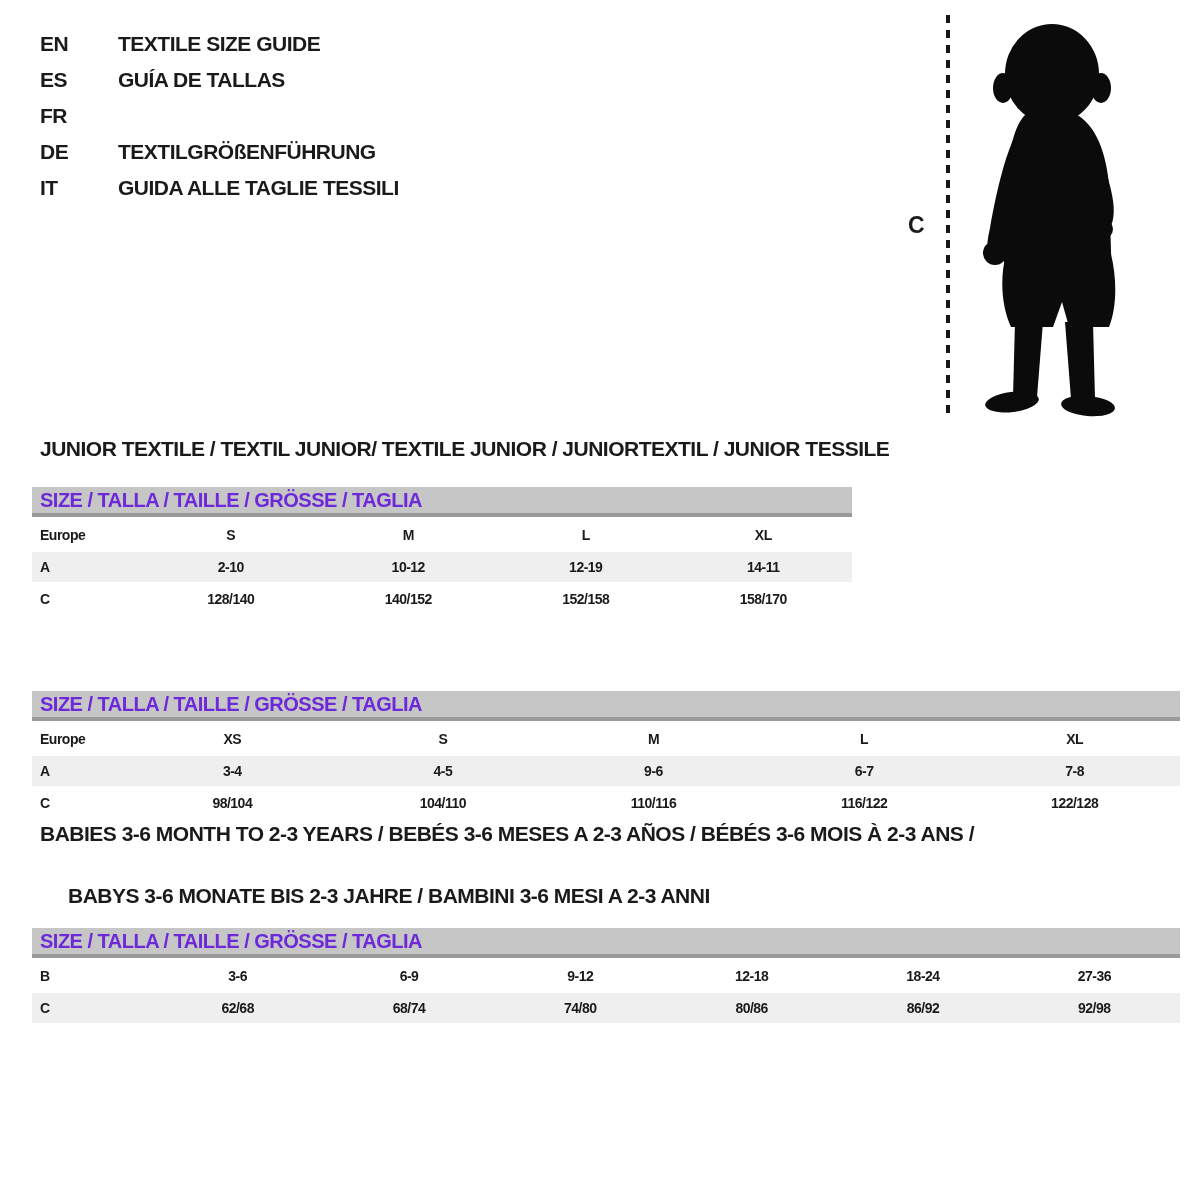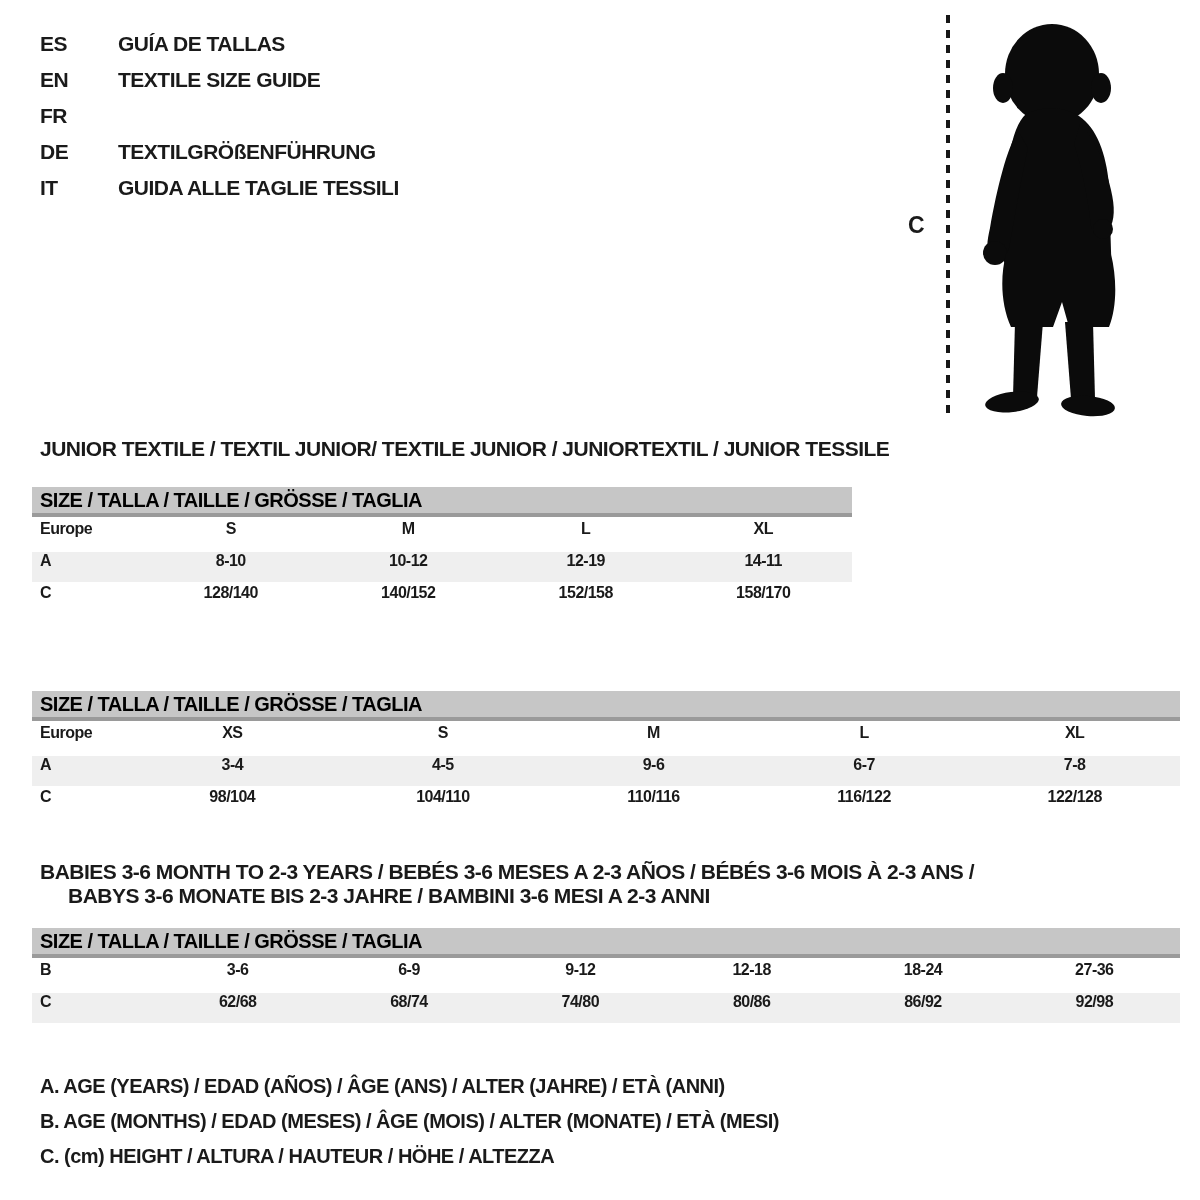--- a/index.html
+++ b/index.html
@@ -32,23 +32,23 @@
 
   
   .section-title { position: absolute; left: 40px; font-size: 21px; white-space: nowrap; }
   .sub-a { font-size: 13px; position: relative; top: 3px; letter-spacing: -0.5px; }
 
   
   .sg-table { position: absolute; left: 32px; }
   .size-bar {
     height: 26px; background: #c6c6c6; border-bottom: 4px solid #9a9a9a;
     display: flex; align-items: center; padding-left: 8px;
-    font-size: 20px; margin-bottom: 3px; color: #000000;
+    font-size: 20px; margin-bottom: 3px; color: #6d28d9;
   }
-  .trow { display: flex; height: 30px; align-items: flex-start; font-size: 16px; margin-bottom: 2px; }
+  .trow { display: flex; height: 30px; align-items: center; font-size: 14px; margin-bottom: 2px; }
   .trow.shaded { background: #efefef; }
   .tlabel { padding-left: 8px; flex: 0 0 auto; }
   .tcell { flex: 1 1 0; text-align: center; }
   .t-junior { width: 820px; }
   .t-junior .tlabel { width: 102px; }
   .t-children { width: 1148px; }
   .t-children .tlabel { width: 87px; }
   .t-babies { width: 1148px; }
   .t-babies .tlabel { width: 112px; }
 
@@ -56,26 +56,26 @@
   .legend { position: absolute; left: 40px; top: 1069px; }
   .legend-line { height: 35px; display: flex; align-items: center; font-size: 20px; white-space: nowrap; }
 </style>
 </head>
 <body>
 
 <div class="page">
 
   <div class="lang-list">
     <div class="lang-row">
+      <span class="lang-code">EN</span>
+      <span class="lang-title">TEXTILE SIZE GUIDE</span>
+    </div>
+    <div class="lang-row">
       <span class="lang-code">ES</span>
       <span class="lang-title">GUÍA DE TALLAS</span>
-    </div>
-    <div class="lang-row">
-      <span class="lang-code">EN</span>
-      <span class="lang-title">TEXTILE SIZE GUIDE</span>
     </div>
     <div class="lang-row">
       <span class="lang-code">FR</span>
     </div>
     <div class="lang-row">
       <span class="lang-code">DE</span>
       <span class="lang-title">TEXTILGRÖßENFÜHRUNG</span>
     </div>
     <div class="lang-row">
       <span class="lang-code">IT</span>
@@ -108,21 +108,21 @@
     <div class="size-bar">SIZE / TALLA / TAILLE / GRÖSSE / TAGLIA</div>
     <div class="trow">
       <span class="tlabel">Europe</span>
       <span class="tcell">S</span>
       <span class="tcell">M</span>
       <span class="tcell">L</span>
       <span class="tcell">XL</span>
     </div>
     <div class="trow shaded">
       <span class="tlabel">A</span>
-      <span class="tcell">8-10</span>
+      <span class="tcell">2-10</span>
       <span class="tcell">10-12</span>
       <span class="tcell">12-19</span>
       <span class="tcell">14-11</span>
     </div>
     <div class="trow">
       <span class="tlabel">C</span>
       <span class="tcell">128/140</span>
       <span class="tcell">140/152</span>
       <span class="tcell">152/158</span>
       <span class="tcell">158/170</span>
@@ -150,21 +150,21 @@
     <div class="trow">
       <span class="tlabel">C</span>
       <span class="tcell">98/104</span>
       <span class="tcell">104/110</span>
       <span class="tcell">110/116</span>
       <span class="tcell">116/122</span>
       <span class="tcell">122/128</span>
     </div>
   </div>
 
-  <div class="section-title" style="top:860px;">BABIES 3-6 MONTH TO 2-3 YEARS / BEBÉS 3-6 MESES A 2-3 AÑOS / BÉBÉS 3-6 MOIS À 2-3 ANS /</div>
+  <div class="section-title" style="top:822px;">BABIES 3-6 MONTH TO 2-3 YEARS / BEBÉS 3-6 MESES A 2-3 AÑOS / BÉBÉS 3-6 MOIS À 2-3 ANS /</div>
   <div class="section-title" style="top:884px;margin-left:28px;">BABYS 3-6 MONATE BIS 2-3 JAHRE / BAMBINI 3-6 MESI A 2-3 ANNI</div>
   <div class="sg-table t-babies" style="top:928px;">
     <div class="size-bar">SIZE / TALLA / TAILLE / GRÖSSE / TAGLIA</div>
     <div class="trow">
       <span class="tlabel">B</span>
       <span class="tcell">3-6</span>
       <span class="tcell">6-9</span>
       <span class="tcell">9-12</span>
       <span class="tcell">12-18</span>
       <span class="tcell">18-24</span>
@@ -174,19 +174,14 @@
       <span class="tlabel">C</span>
       <span class="tcell">62/68</span>
       <span class="tcell">68/74</span>
       <span class="tcell">74/80</span>
       <span class="tcell">80/86</span>
       <span class="tcell">86/92</span>
       <span class="tcell">92/98</span>
     </div>
   </div>
 
-  <div class="legend">
-    <div class="legend-line">A. AGE (YEARS) / EDAD (AÑOS) / ÂGE (ANS) / ALTER (JAHRE) / ETÀ (ANNI)</div>
-    <div class="legend-line">B. AGE (MONTHS) / EDAD (MESES) / ÂGE (MOIS) / ALTER (MONATE) / ETÀ (MESI)</div>
-    <div class="legend-line">C. (cm) HEIGHT / ALTURA / HAUTEUR / HÖHE / ALTEZZA</div>
-  </div>
 
 </div>
 
 </body></html>

